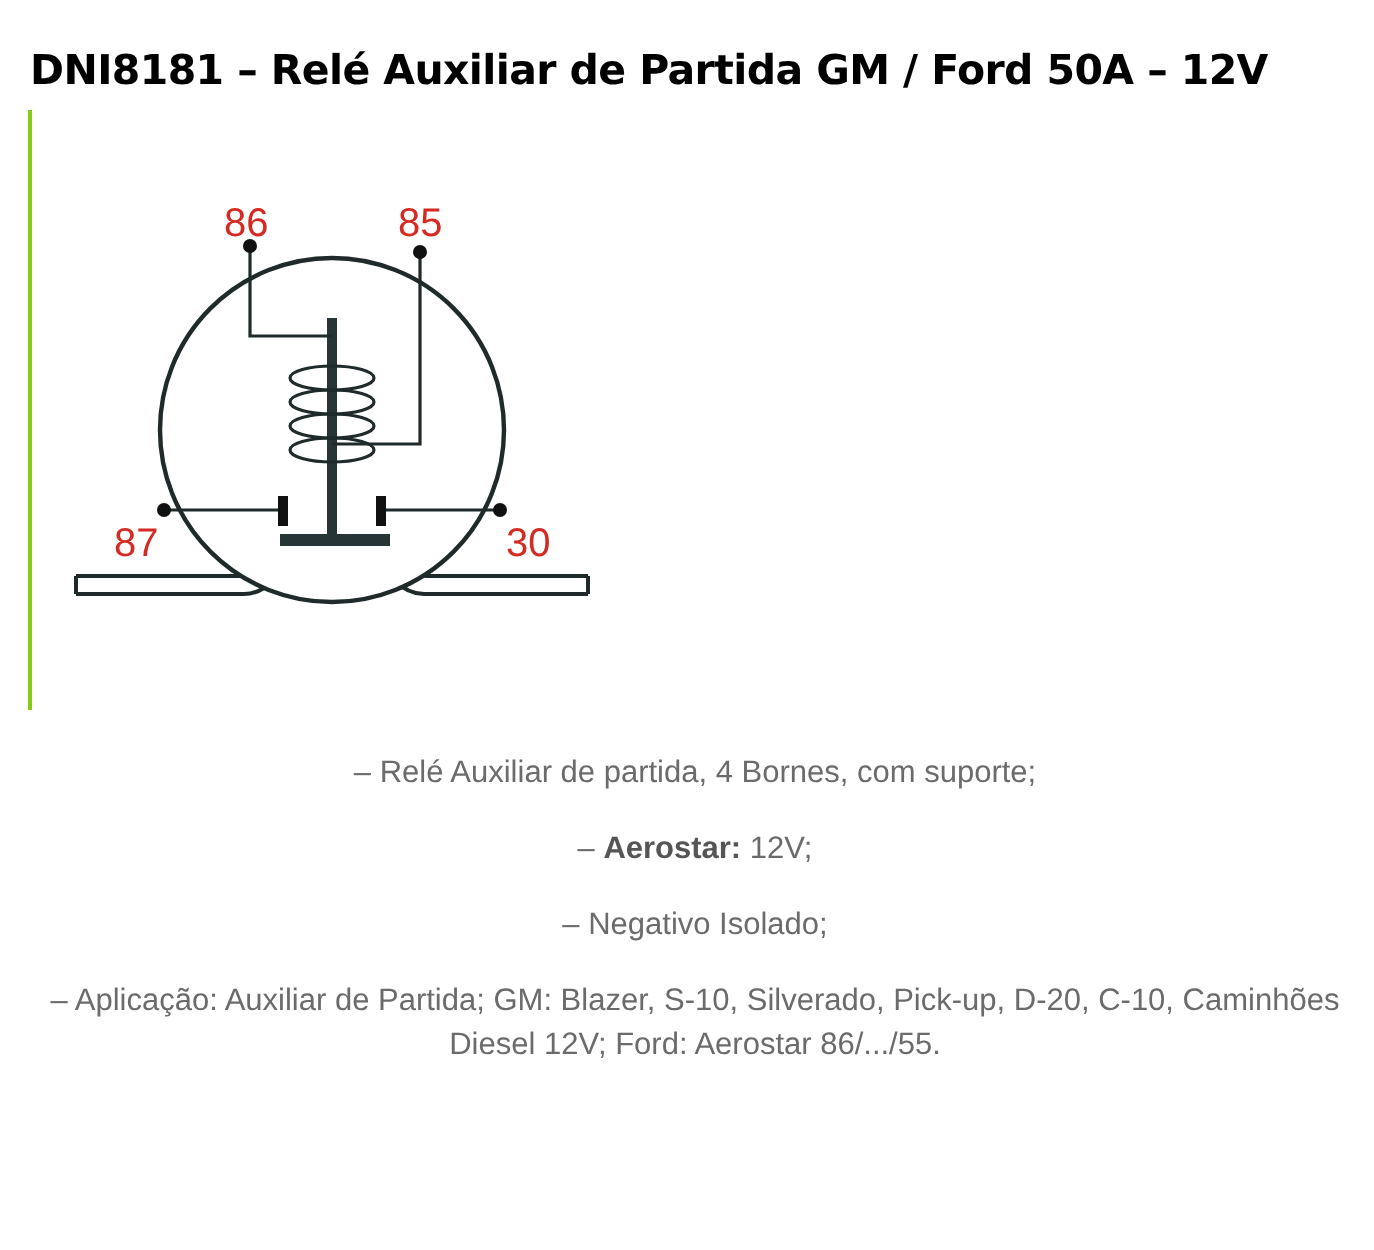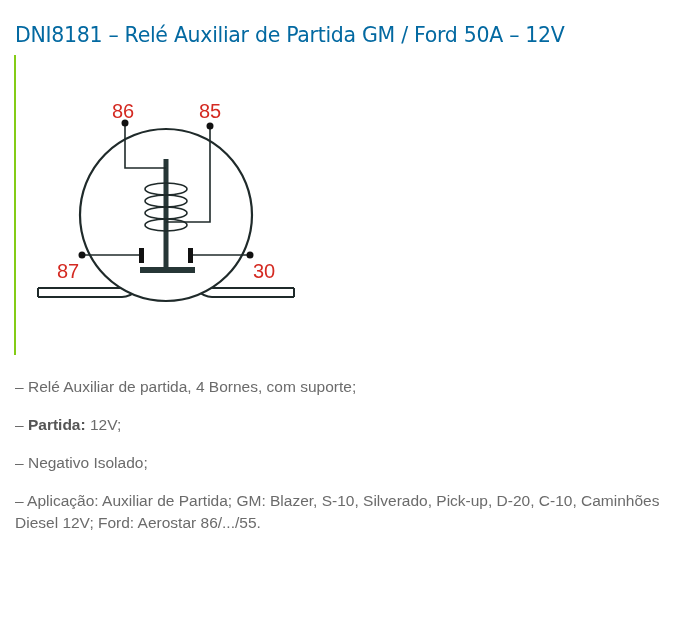--- a/index.html
+++ b/index.html
@@ -1,29 +1,29 @@
 <!DOCTYPE html>
 <html><head>
   <meta charset="utf-8">
   <style>
     html, body { margin: 0; padding: 0; background: #ffffff; }
     body { width: 687px; height: 625px; position: relative; overflow: hidden; }
     .title {
       position: absolute; left: 15px; top: 9px;
-      font-family: "DejaVu Sans", sans-serif; font-weight: normal;
-      font-size: 20.5px; color: #0369a1; letter-spacing: -0.3px;
+      font-family: "DejaVu Sans", sans-serif; font-weight: bold;
+      font-size: 20.5px; color: #000000; letter-spacing: -0.3px;
       white-space: nowrap;
     }
     .figure-wrap {
       position: absolute; left: 14px; top: 55px; width: 300px; height: 300px;
       border-left: 2px solid #84cc16;
     }
     .figure-wrap svg { position: absolute; left: 0; top: 0; }
     .lbl { font-family: "Liberation Sans", sans-serif; font-size: 20px; fill: #d42a22; }
-    .list { position: absolute; left: 15px; top: 376px; width: 665px; }
+    .list { position: absolute; left: 15px; top: 376px; width: 665px; text-align: center; }
     .item {
       font-family: "Liberation Sans", sans-serif; font-size: 15.5px; color: #6b6b6b;
       line-height: 22px; margin: 0 0 16px 0;
     }
     .item b { font-weight: bold; color: #555555; }
   </style>
 </head>
 <body>
 
 <h1 class="title">DNI8181 – Relé Auxiliar de Partida GM / Ford 50A – 12V</h1>
@@ -64,16 +64,16 @@
 
     <text class="lbl" x="96" y="63">86</text>
     <text class="lbl" x="183" y="63">85</text>
     <text class="lbl" x="41" y="223">87</text>
     <text class="lbl" x="237" y="223">30</text>
   </svg>
 </div>
 
 <div class="list">
   <p class="item"><span>– </span><span>Relé Auxiliar de partida, 4 Bornes, com suporte;</span></p>
-  <p class="item"><span>– </span><b>Partida:</b><span> 12V;</span></p>
+  <p class="item"><span>– </span><b>Aerostar:</b><span> 12V;</span></p>
   <p class="item"><span>– </span><span>Negativo Isolado;</span></p>
   <p class="item"><span>– </span><span>Aplicação: Auxiliar de Partida; GM: Blazer, S-10, Silverado, Pick-up, D-20, C-10, Caminhões Diesel 12V; Ford: Aerostar 86/.../55.</span></p>
 </div>
 
 </body></html>

